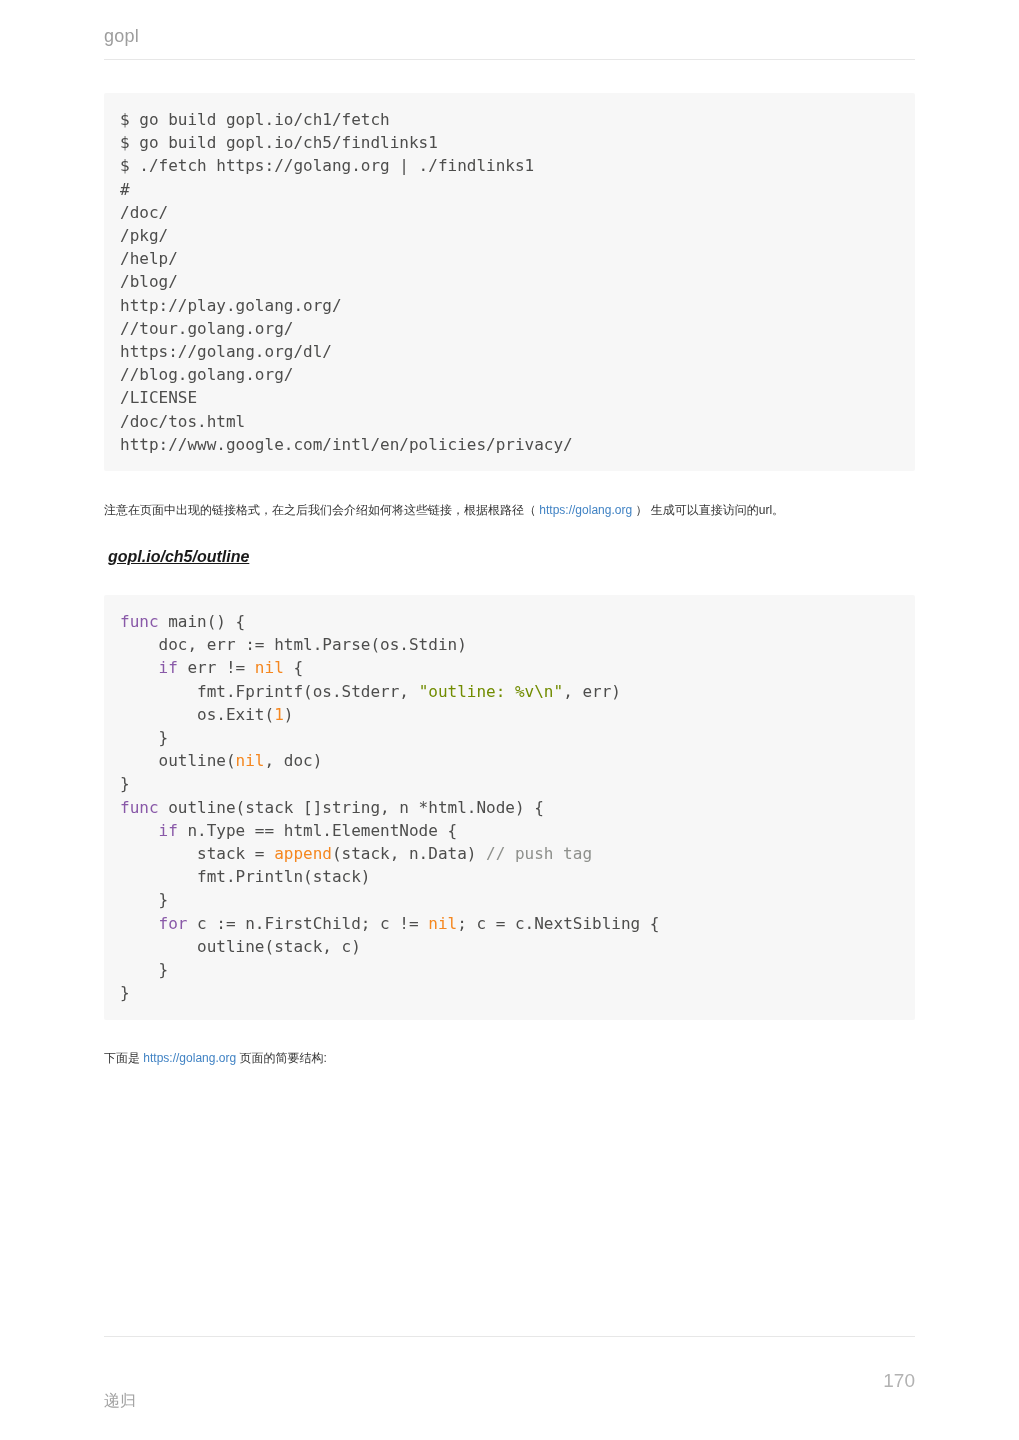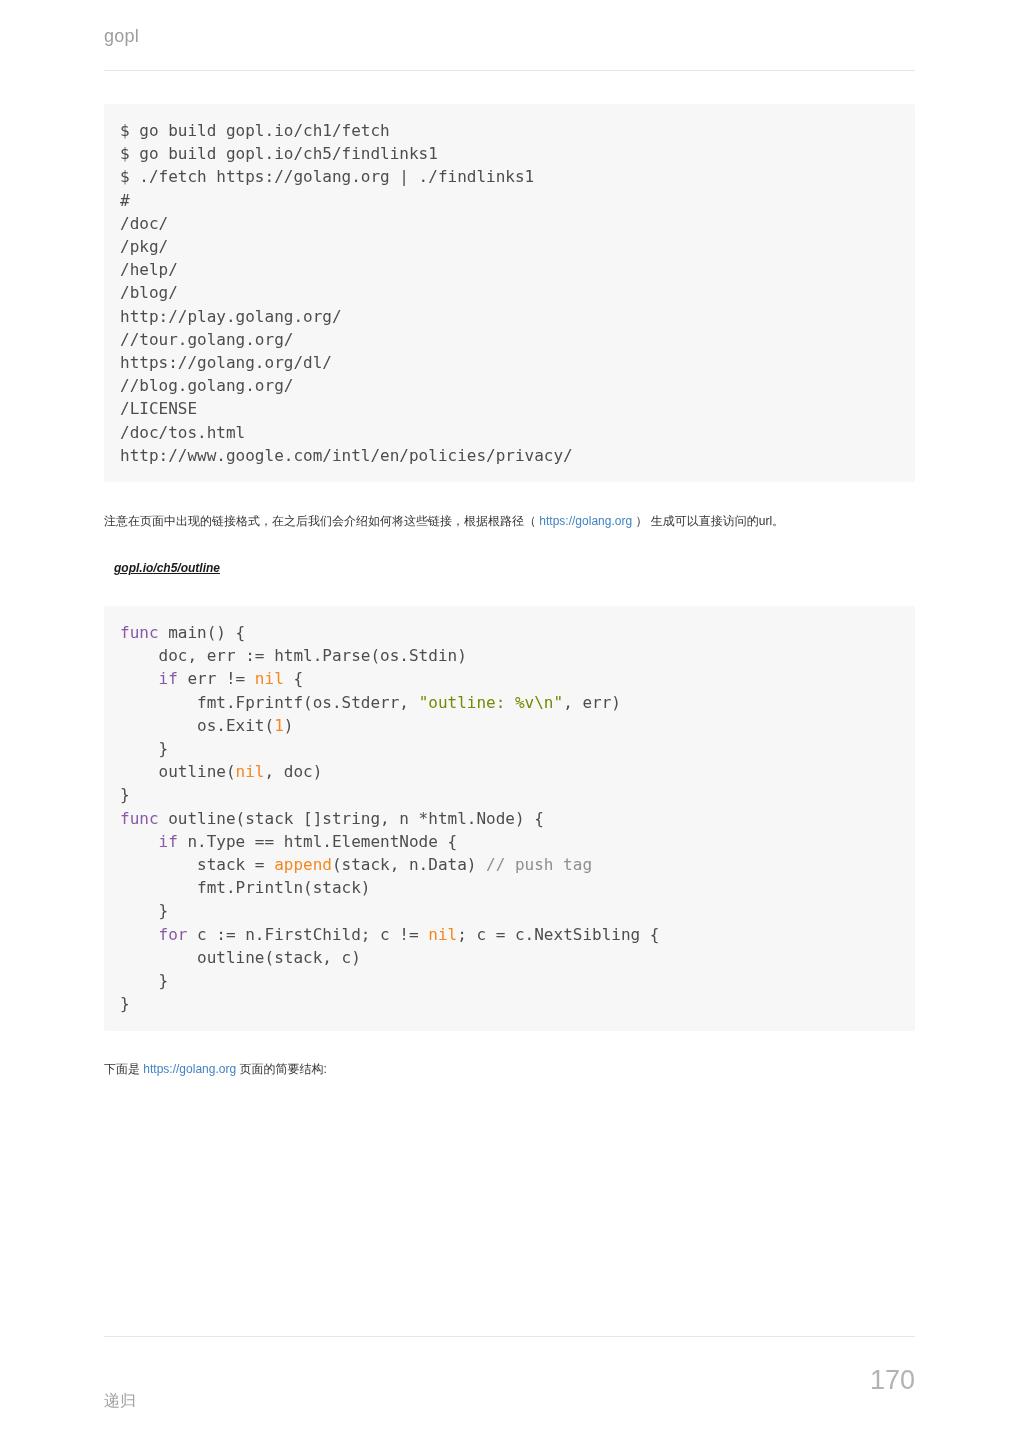--- a/index.html
+++ b/index.html
@@ -10,21 +10,21 @@
   html,body{margin:0;padding:0;}
   body{
     width:1019px; min-height:1440px; background:#ffffff;
     font-family:"Liberation Sans","DejaVu Sans",sans-serif;
     color:var(--text);
   }
   .page{width:1019px; min-height:1440px; padding:0 104px; display:flex; flex-direction:column;}
 
   
   .page-header{
-    padding:26px 0 23px 0;
+    padding:26px 0 12px 0;
     border-bottom:1px solid var(--rule);
   }
   .brand{font-size:18px; color:var(--muted); letter-spacing:0.2px;}
 
   
   .content{flex:1 0 auto; padding-top:12px;}
 
   pre.codeblock{
     margin:21px 0;
     background:var(--code-bg);
@@ -43,38 +43,38 @@
   .tok-str{color:var(--str);}
   .tok-com{color:var(--com);}
 
   p.para{
     font-size:12px; line-height:34px; margin:13px 0; color:var(--text);
     text-align:left; word-break:break-word;
   }
   p.para:first-of-type{margin-top:22px;}
   a.inline-link{color:var(--link); text-decoration:none; cursor:pointer;}
 
-  .code-heading{margin:12px 0 15px 10px; font-size:12px; line-height:34px;}
+  .code-heading{margin:12px 0 15px 4px; font-size:16px; line-height:34px;}
   .code-heading a{
     color:#1a1a1a; font-weight:bold; font-style:italic;
     text-decoration:underline; cursor:pointer;
   }
 
   .para-gap{margin-top:27px;}
 
   
   .page-footer{
     flex-shrink:0;
     margin-top:36px;
     border-top:1px solid var(--rule);
     padding:12px 0 28px 0;
     display:flex; justify-content:space-between; align-items:center;
   }
   .footer-chapter{font-size:16px; color:#a2a2a2;margin-top:42px;}
-  .footer-page-number{font-size:27px; color:#b2b2b2;}
+  .footer-page-number{font-size:19px; color:#b2b2b2;}
 </style>
 </head>
 <body>
 
 <div class="page">
 
   <header class="page-header">
     <span class="brand">gopl</span>
   </header>
 

